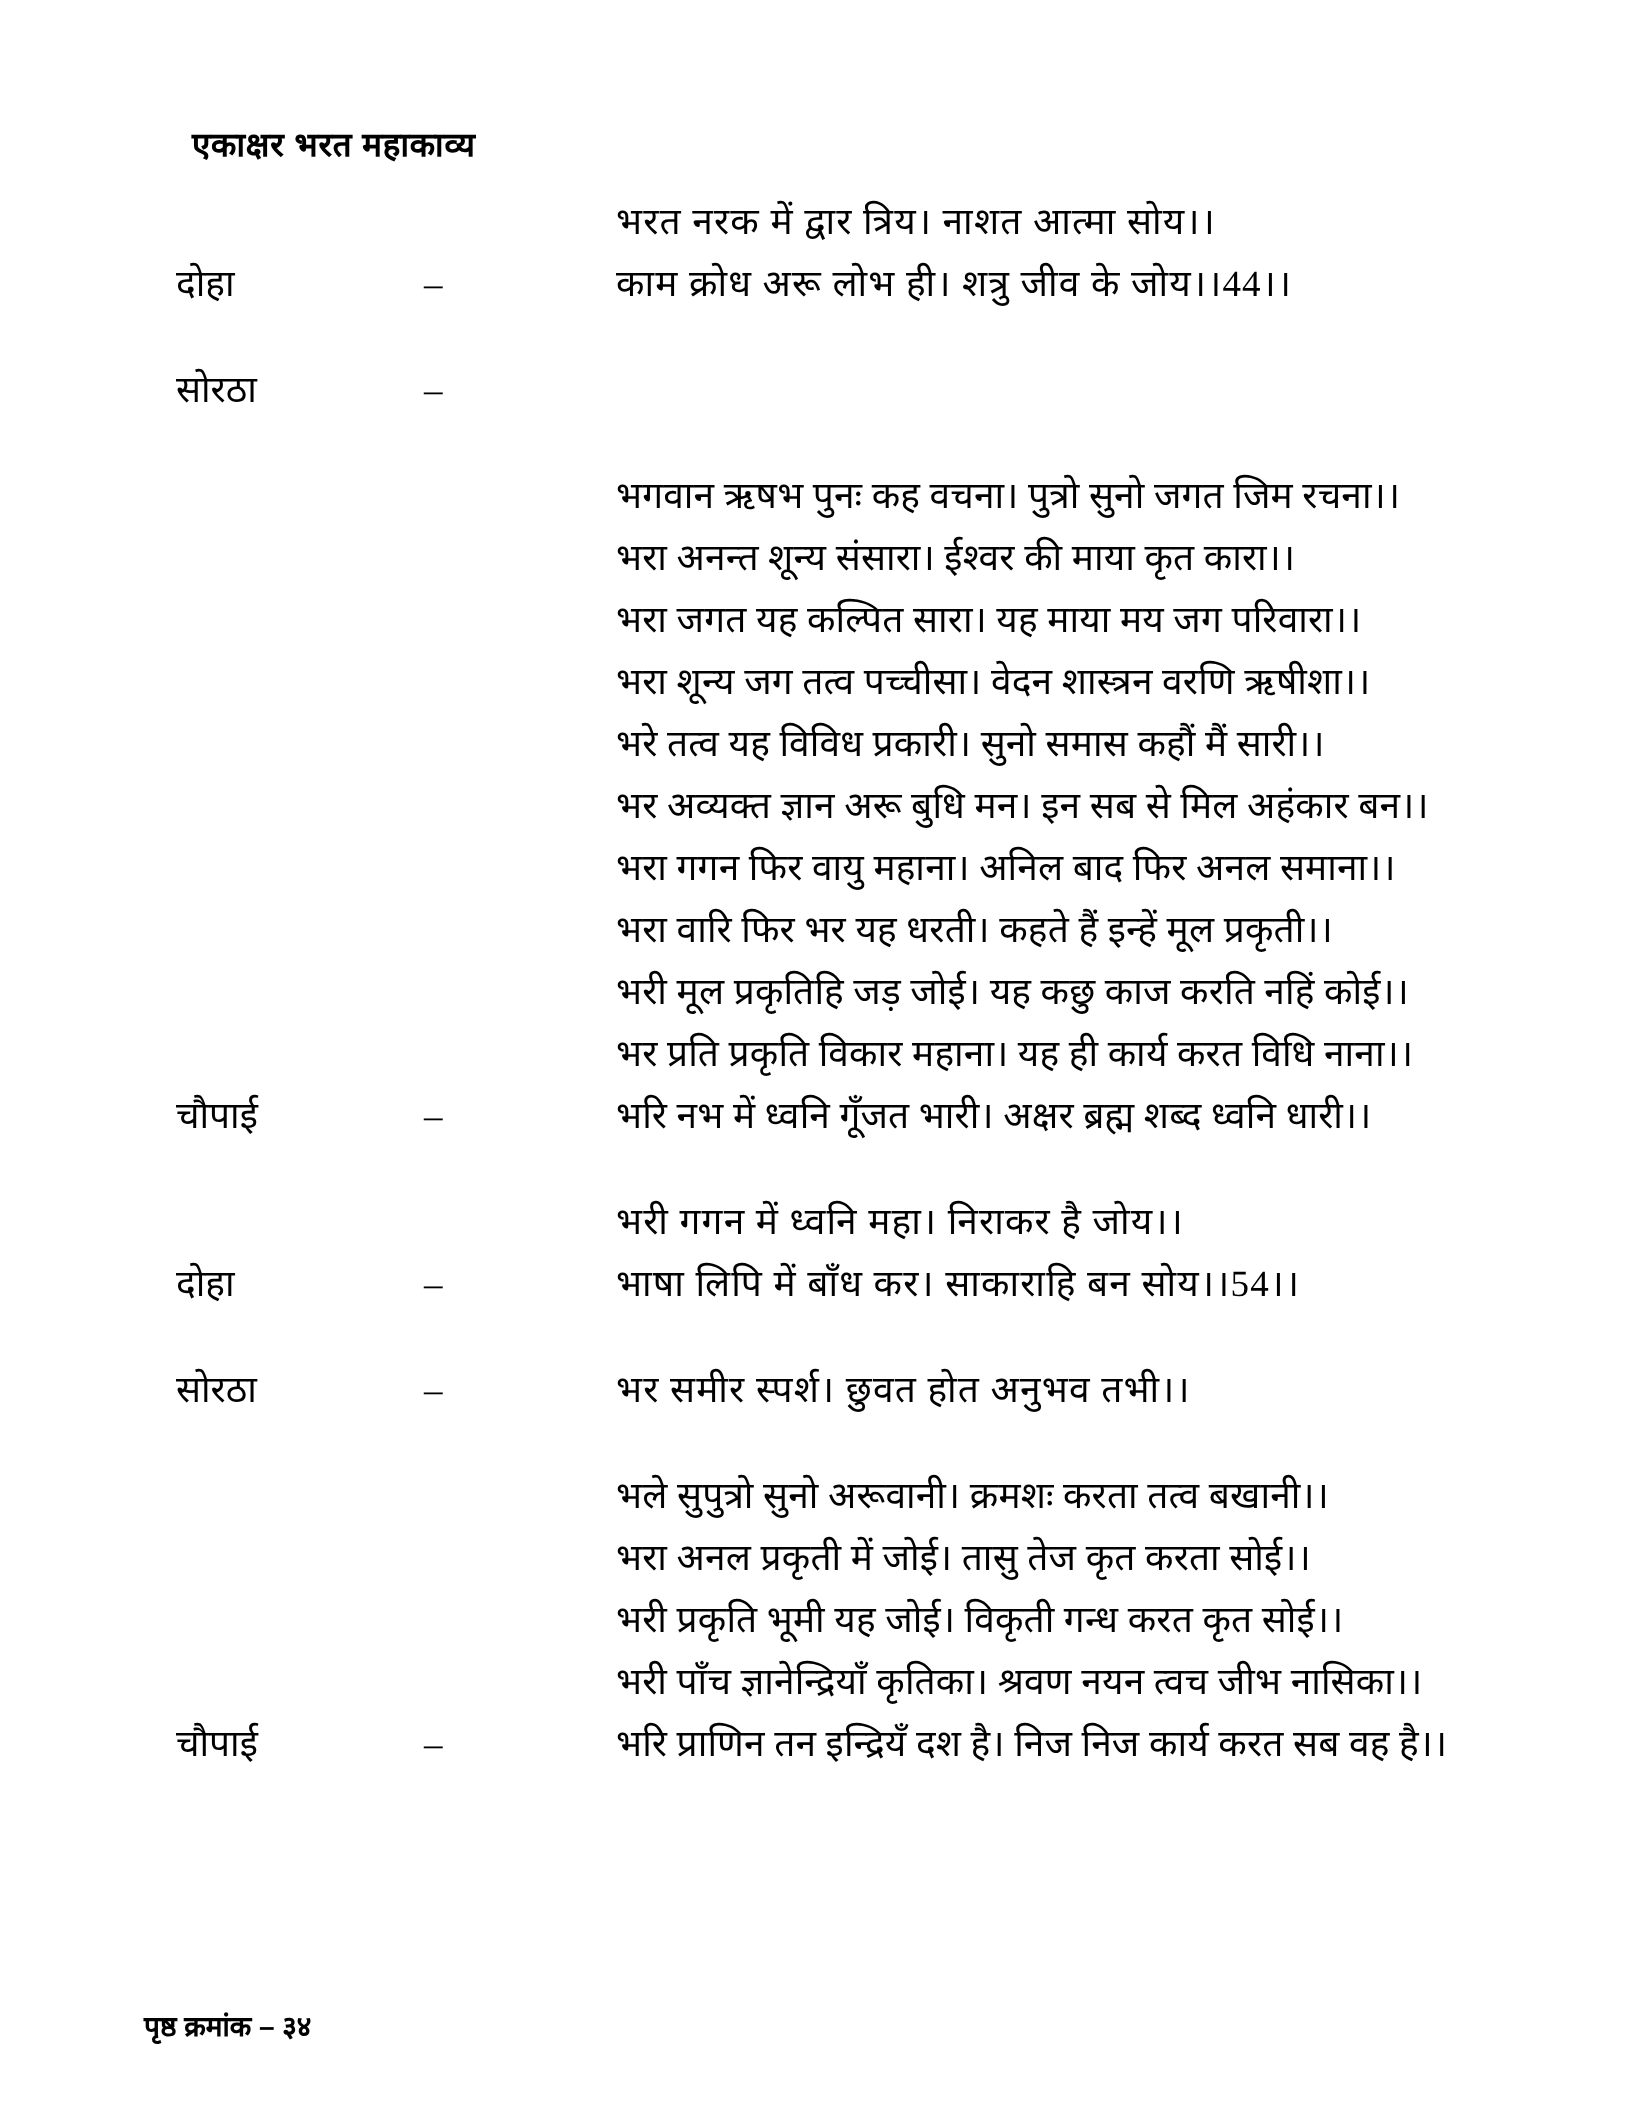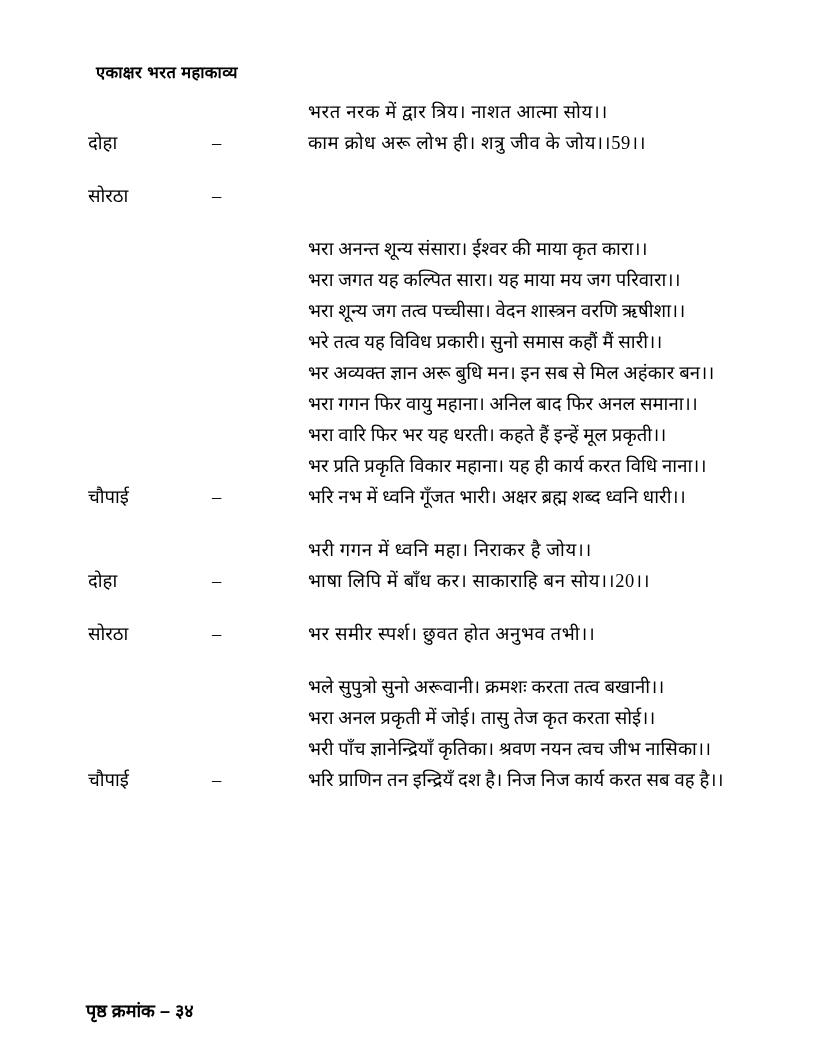--- a/index.html
+++ b/index.html
@@ -60,83 +60,86 @@
     font-size: 18.5px;
     line-height: 31px;
     white-space: nowrap;
     letter-spacing: 0.1px;
   }
   .stanza.wide .verse-line {
     letter-spacing: 0.6px;
   }
   .footer {
     position: absolute;
-    left: 86px;
+    left: 72px;
     bottom: 34px;
     font-family: "Liberation Sans", sans-serif;
     font-weight: bold;
-    font-size: 18px;
+    font-size: 14px;
   }
 </style>
 </head>
 <body>
 
 <div class="page">
 
   <div class="header-title">एकाक्षर भरत महाकाव्य</div>
 
   <div id="stanza-container">
       <div class="stanza wide">
         <div class="meter-col">दोहा</div>
         <div class="dash-col">–</div>
         <div class="lines-col">
           <div class="verse-line">भरत नरक में द्वार त्रिय। नाशत आत्मा सोय।।</div>
-          <div class="verse-line">काम क्रोध अरू लोभ ही। शत्रु जीव के जोय।।59।।</div>
+          <div class="verse-line">काम क्रोध अरू लोभ ही। शत्रु जीव के जोय।।44।।</div>
         </div>
       </div>
       <div class="stanza wide">
         <div class="meter-col">सोरठा</div>
         <div class="dash-col">–</div>
       </div>
       <div class="stanza">
         <div class="meter-col">चौपाई</div>
         <div class="dash-col">–</div>
         <div class="lines-col">
+          <div class="verse-line">भगवान ऋषभ पुनः कह वचना। पुत्रो सुनो जगत जिम रचना।।</div>
           <div class="verse-line">भरा अनन्त शून्य संसारा। ईश्वर की माया कृत कारा।।</div>
           <div class="verse-line">भरा जगत यह कल्पित सारा। यह माया मय जग परिवारा।।</div>
           <div class="verse-line">भरा शून्य जग तत्व पच्चीसा। वेदन शास्त्रन वरणि ऋषीशा।।</div>
           <div class="verse-line">भरे तत्व यह विविध प्रकारी। सुनो समास कहौं मैं सारी।।</div>
           <div class="verse-line">भर अव्यक्त ज्ञान अरू बुधि मन। इन सब से मिल अहंकार बन।।</div>
           <div class="verse-line">भरा गगन फिर वायु महाना। अनिल बाद फिर अनल समाना।।</div>
           <div class="verse-line">भरा वारि फिर भर यह धरती। कहते हैं इन्हें मूल प्रकृती।।</div>
+          <div class="verse-line">भरी मूल प्रकृतिहि जड़ जोई। यह कछु काज करति नहिं कोई।।</div>
           <div class="verse-line">भर प्रति प्रकृति विकार महाना। यह ही कार्य करत विधि नाना।।</div>
           <div class="verse-line">भरि नभ में ध्वनि गूँजत भारी। अक्षर ब्रह्म शब्द ध्वनि धारी।।</div>
         </div>
       </div>
       <div class="stanza wide">
         <div class="meter-col">दोहा</div>
         <div class="dash-col">–</div>
         <div class="lines-col">
           <div class="verse-line">भरी गगन में ध्वनि महा। निराकर है जोय।।</div>
-          <div class="verse-line">भाषा लिपि में बाँध कर। साकाराहि बन सोय।।20।।</div>
+          <div class="verse-line">भाषा लिपि में बाँध कर। साकाराहि बन सोय।।54।।</div>
         </div>
       </div>
       <div class="stanza wide">
         <div class="meter-col">सोरठा</div>
         <div class="dash-col">–</div>
         <div class="lines-col">
           <div class="verse-line">भर समीर स्पर्श। छुवत होत अनुभव तभी।।</div>
         </div>
       </div>
       <div class="stanza">
         <div class="meter-col">चौपाई</div>
         <div class="dash-col">–</div>
         <div class="lines-col">
           <div class="verse-line">भले सुपुत्रो सुनो अरूवानी। क्रमशः करता तत्व बखानी।।</div>
           <div class="verse-line">भरा अनल प्रकृती में जोई। तासु तेज कृत करता सोई।।</div>
+          <div class="verse-line">भरी प्रकृति भूमी यह जोई। विकृती गन्ध करत कृत सोई।।</div>
           <div class="verse-line">भरी पाँच ज्ञानेन्द्रियाँ कृतिका। श्रवण नयन त्वच जीभ नासिका।।</div>
           <div class="verse-line">भरि प्राणिन तन इन्द्रियँ दश है। निज निज कार्य करत सब वह है।।</div>
         </div>
       </div>
     </div>
 
   <div class="footer">पृष्ठ क्रमांक – ३४</div>
 
 </div>
 

